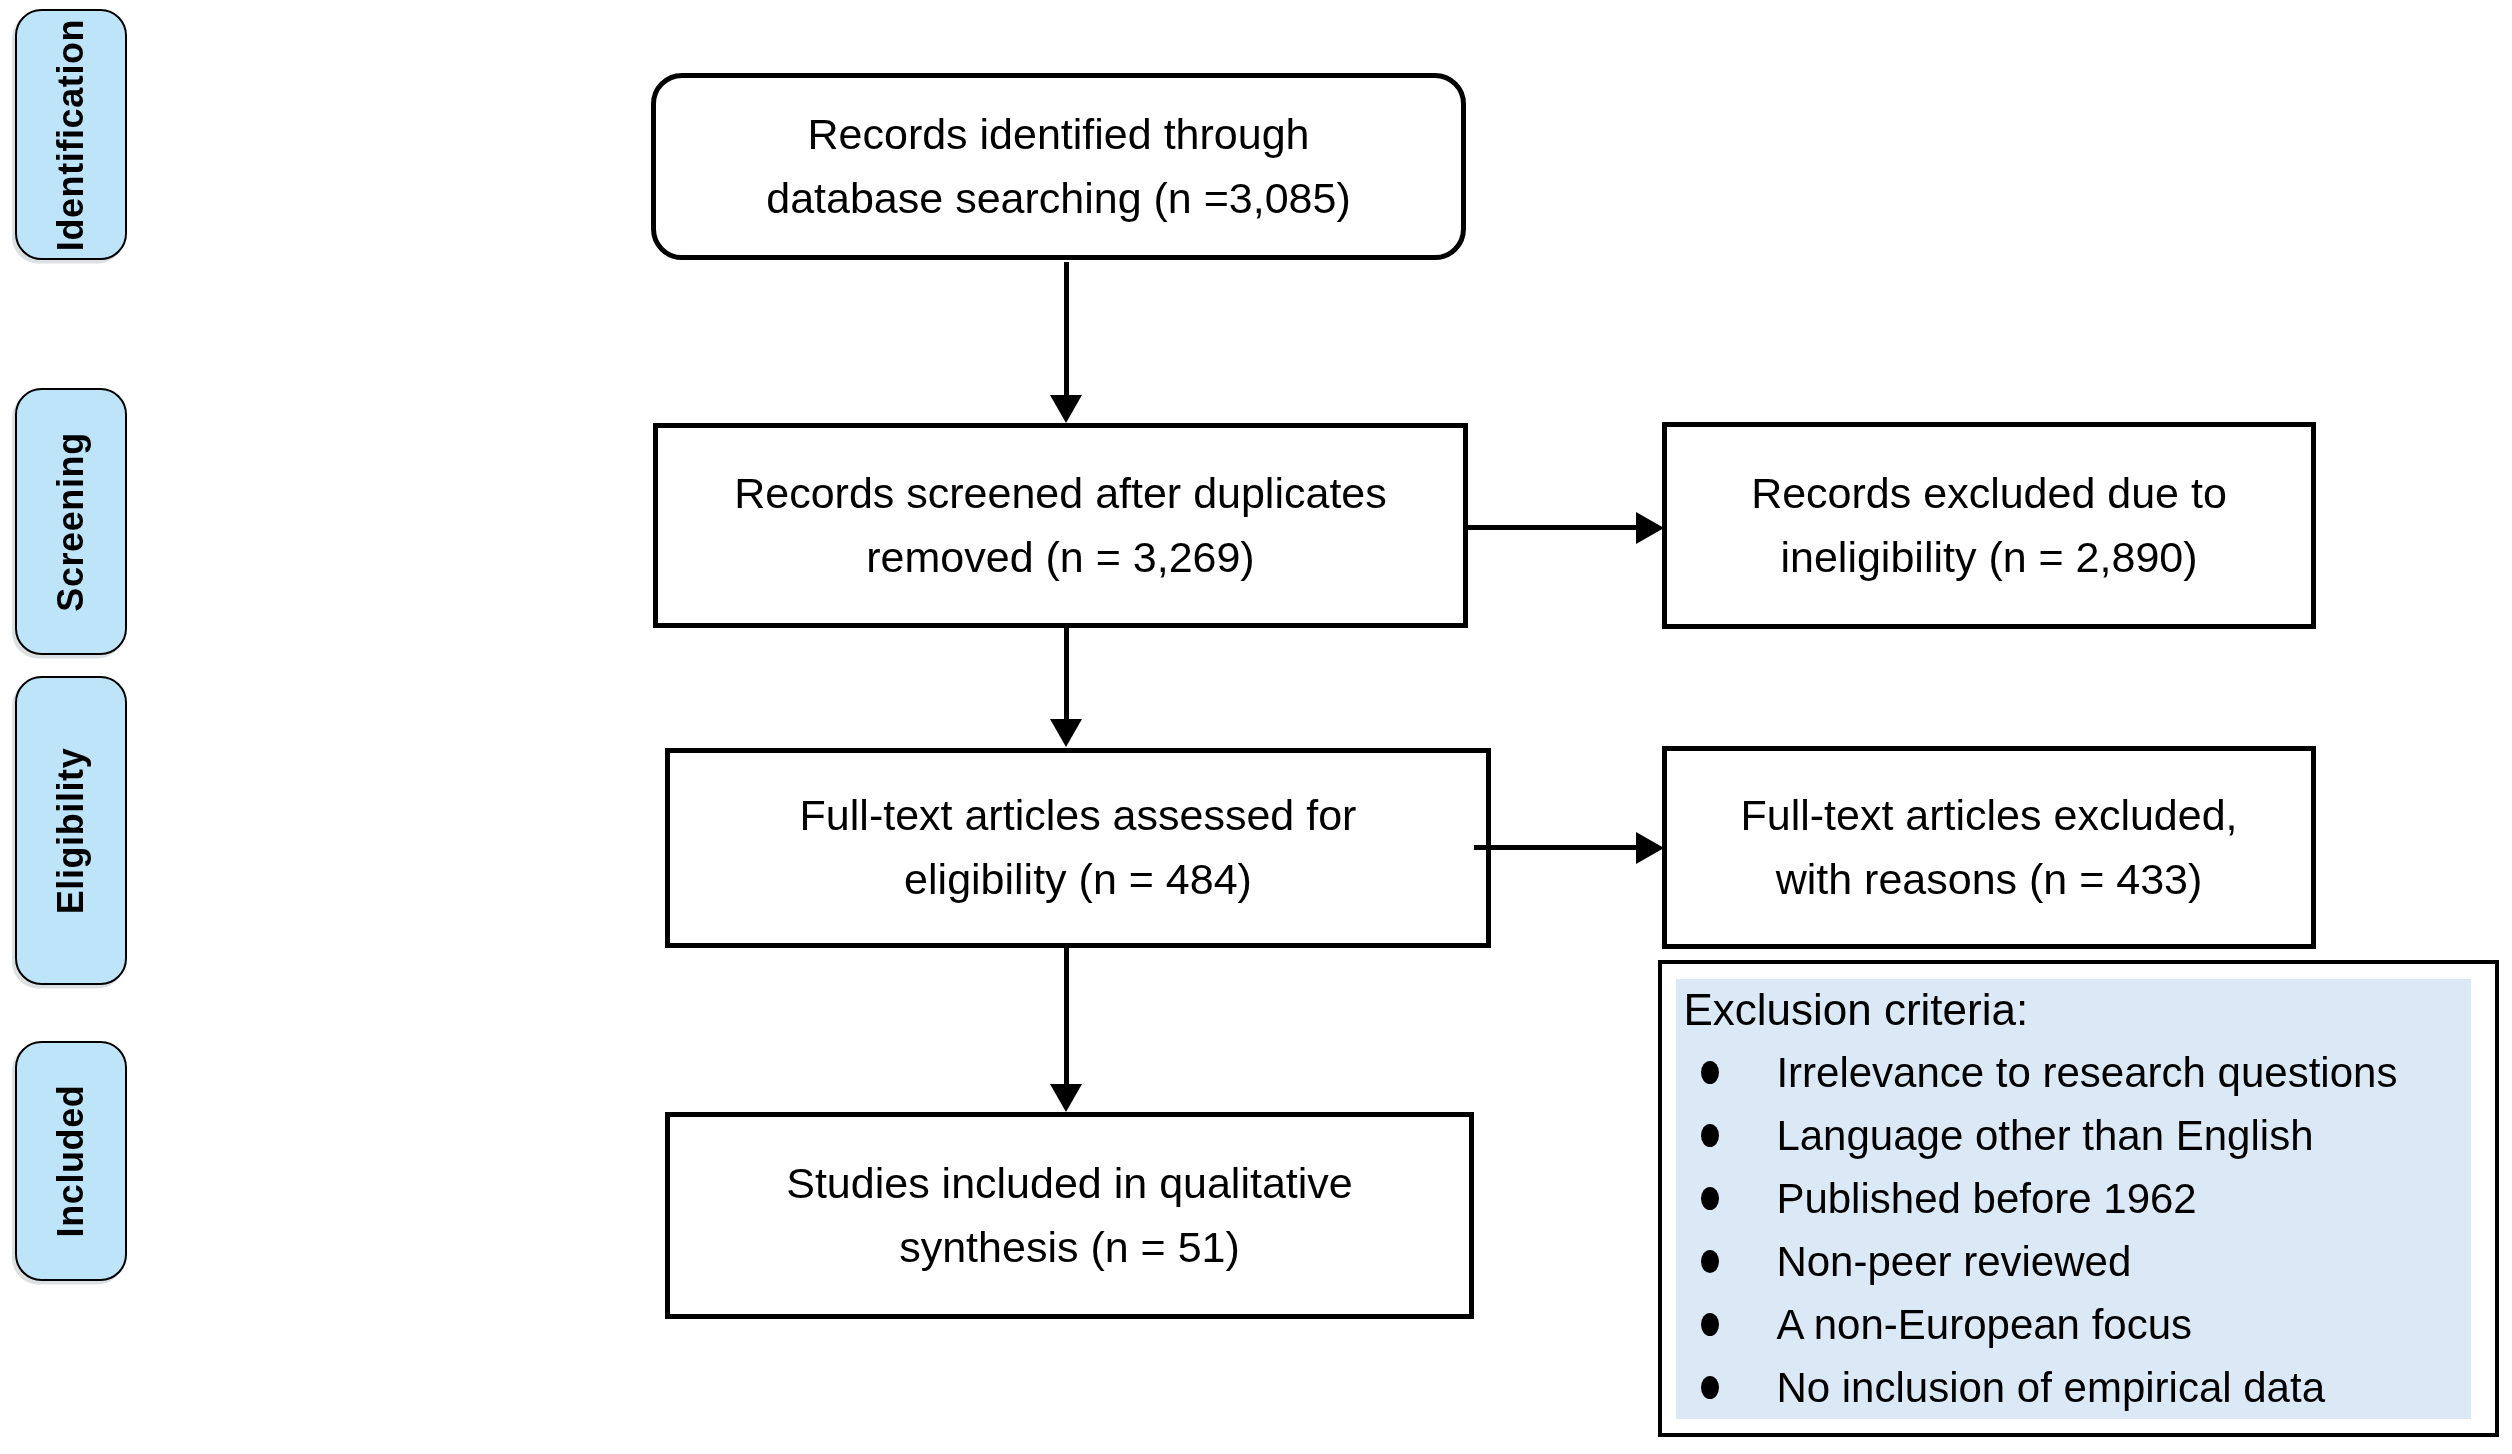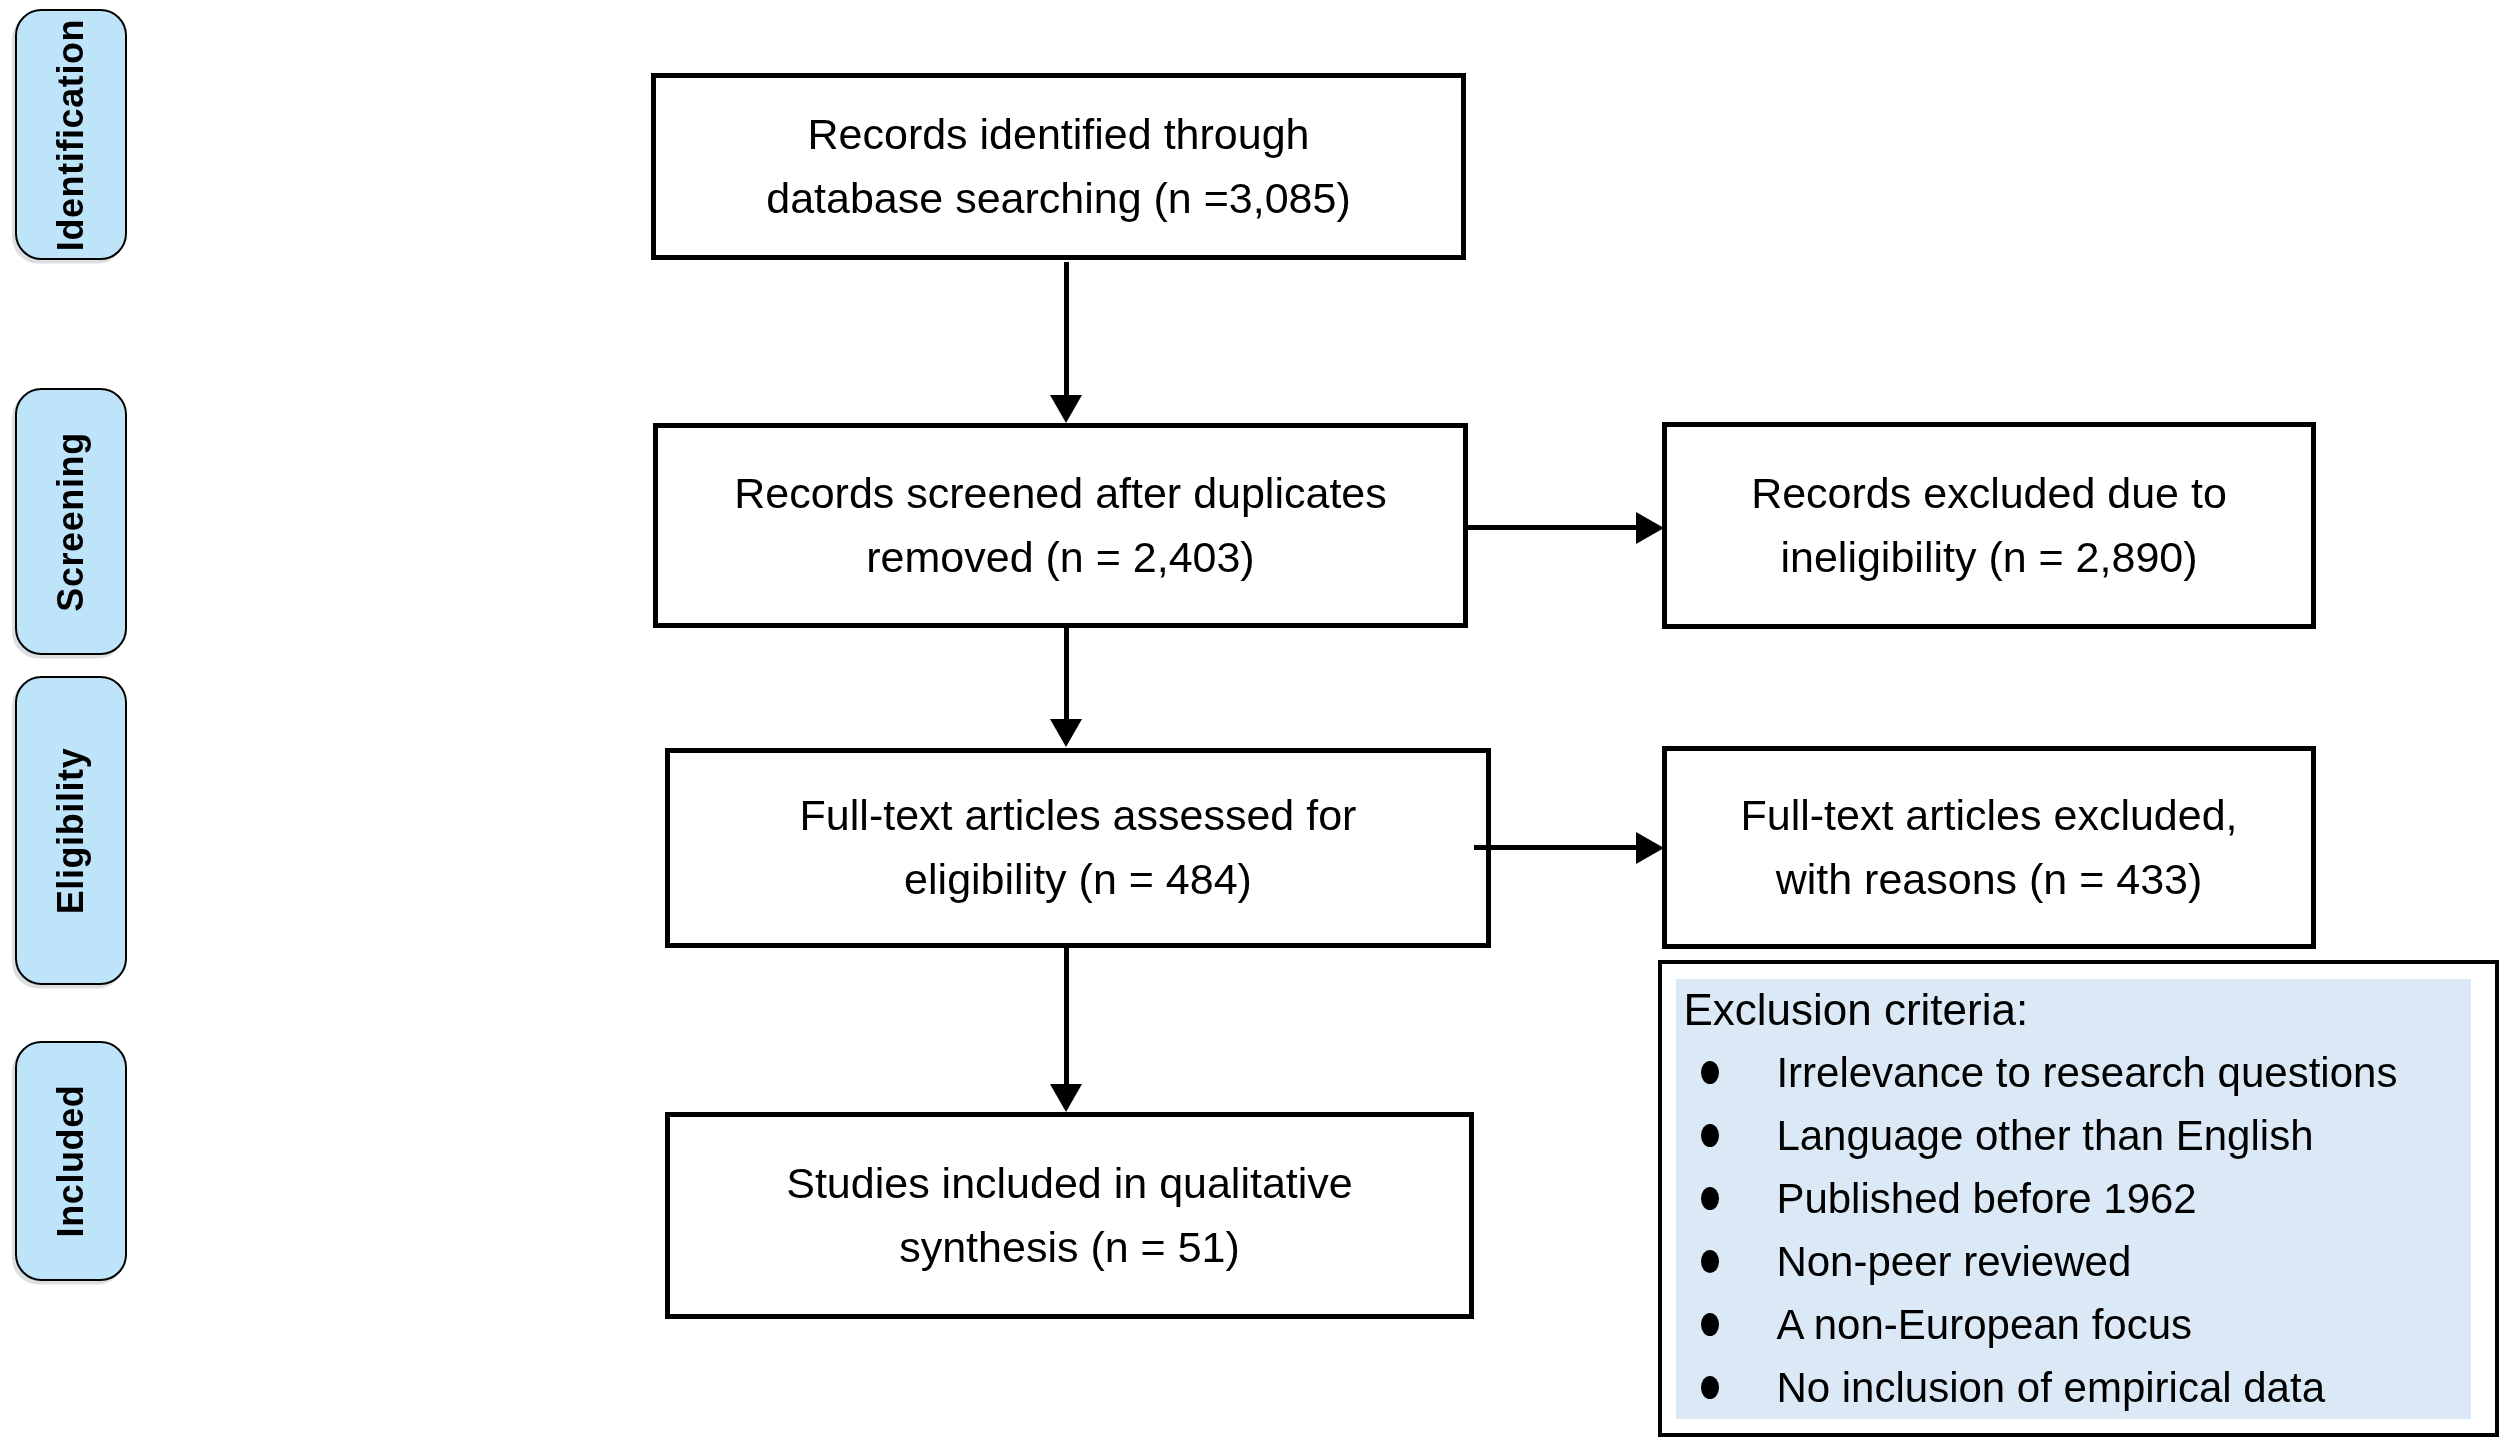--- a/index.html
+++ b/index.html
@@ -45,21 +45,21 @@
     background: #ffffff;
     border: 5.4px solid #000;
     display: flex;
     align-items: center;
     justify-content: center;
     text-align: center;
     font-size: 43px;
     line-height: 1.48;
     white-space: pre-line;
   }
-  .b1 { left: 651px; top: 73px;  width: 815px; height: 187px; }
+  .b1 { left: 651px; top: 73px;  width: 815px; height: 187px; border-radius: 31px; }
   .b2 { left: 653px; top: 423px;  width: 815px; height: 205px; }
   .b3 { left: 665px; top: 748px; width: 826px; height: 200px; }
   .b4 { left: 665px; top: 1112px; width: 809px; height: 207px; }
   .r1 { left: 1662px; top: 422px;  width: 654px; height: 207px; }
   .r2 { left: 1662px; top: 746px; width: 654px; height: 203px; }
 
   
   .vline { position: absolute; width: 5.4px; background: #000; }
   .hline { position: absolute; height: 5.4px; background: #000; }
   .vhead {
@@ -136,21 +136,21 @@
   <div class="stage-label s3" style="background: rgb(190, 228, 250);">
     <span>Eligibility</span>
   </div>
   <div class="stage-label s4" style="background: rgb(190, 228, 250);">
     <span>Included</span>
   </div>
 
   <div class="box b1">Records identified through
 database searching (n =3,085)</div>
   <div class="box b2">Records screened after duplicates
-removed (n = 2,403)</div>
+removed (n = 3,269)</div>
   <div class="box b3">Full-text articles assessed for
 eligibility (n = 484)</div>
   <div class="box b4">Studies included in qualitative
 synthesis (n = 51)</div>
 
   <div class="box r1">Records excluded due to
 ineligibility (n = 2,890)</div>
   <div class="box r2">Full-text articles excluded,
 with reasons (n = 433)</div>
 

